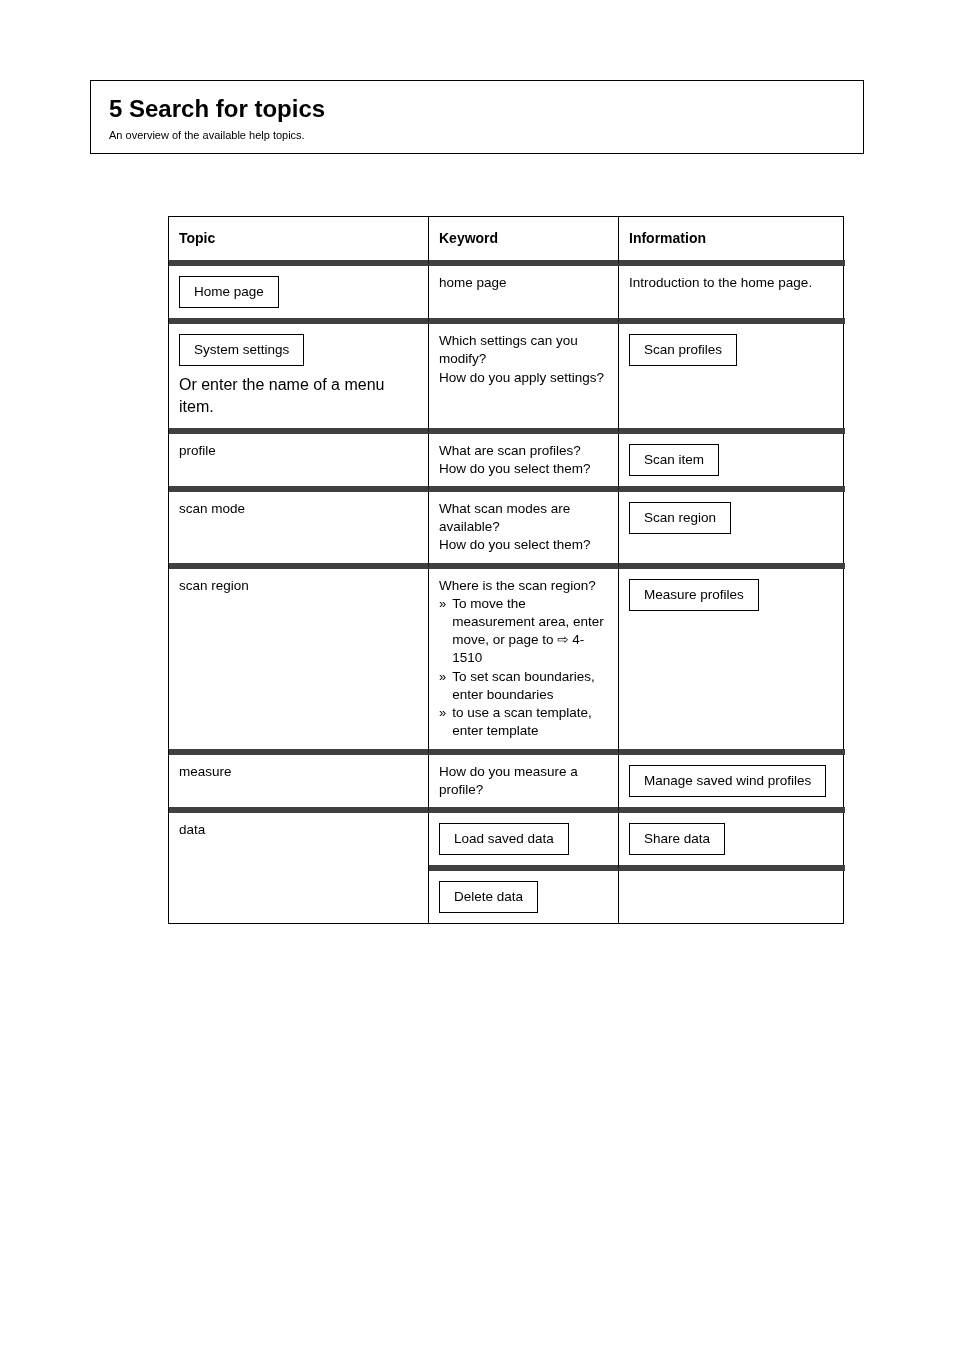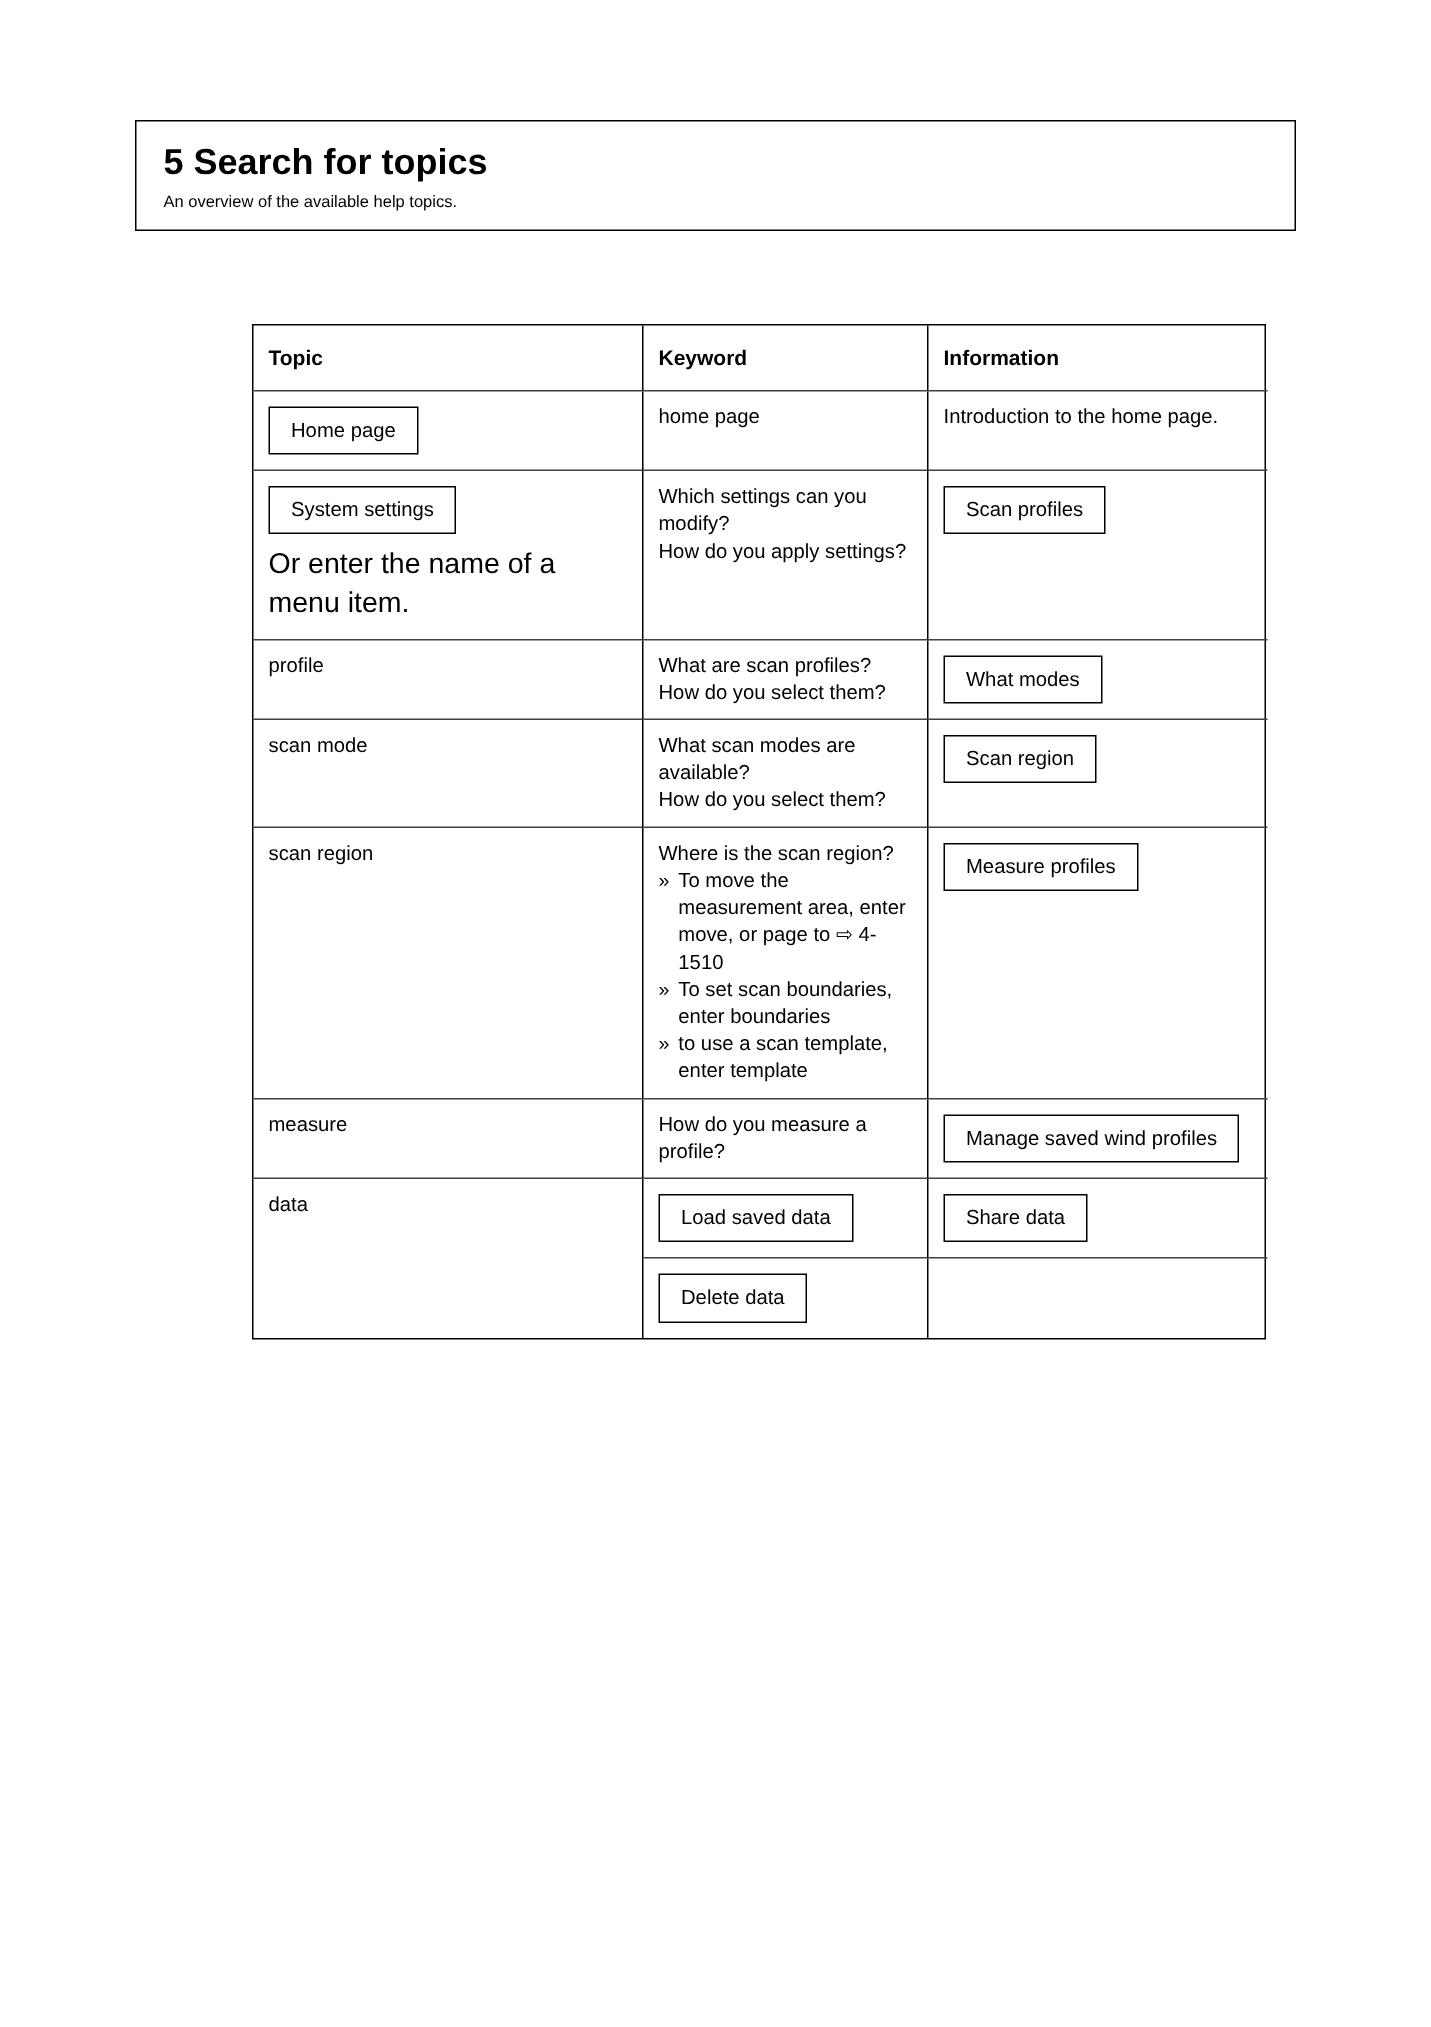--- a/index.html
+++ b/index.html
@@ -38,42 +38,42 @@
   
   .table {
     display: grid;
     grid-template-columns: 260px 190px 226px;
     border: 1px solid #000;
     width: 676px;
     margin: 0 auto 0 78px;
   }
   .cell {
     border-right: 1px solid #000;
-    border-bottom: 1px solid #404040;
+    border-bottom: 6px solid #404040;
     padding: 8px 10px 8px 10px;
     font-size: 13.5px;
     line-height: 1.35;
     position: relative;
   }
   .cell:nth-child(3n) { border-right: none; }
   .no-bottom { border-bottom: none; }
 
   .hdr { font-size: 14px; font-weight: bold; padding: 12px 10px; }
 
   .topic-cell { padding: 10px 10px; }
 
   .topic-btn {
     border: 1px solid #000;
     display: inline-block;
     padding: 6px 14px;
     font-size: 13.5px;
     background: #fff;
   }
   .small-note {
-    font-size: 19px;
+    font-size: 16px;
     margin-top: 8px;
   }
   .bul { display: flex; gap: 6px; align-items: flex-start; }
   .bul .dbl { font-size: 13px; line-height: 1.35; }
   .arrow { font-family: "Arial Unicode MS", Arial, sans-serif; }
 
   
   .footer {
     position: absolute;
     left: 90px;
@@ -120,21 +120,21 @@
     <div class="cell topic-cell">
       <span class="topic-btn">Scan profiles</span>
     </div>
     <div class="cell">profile</div>
     <div class="cell">
       <div>What are scan profiles?</div>
       <div>How do you select them?</div>
     </div>
 
     <div class="cell topic-cell">
-      <span class="topic-btn">What modes</span>
+      <span class="topic-btn">Scan item</span>
     </div>
     <div class="cell">scan mode</div>
     <div class="cell">
       <div>What scan modes are available?</div>
       <div>How do you select them?</div>
     </div>
 
     <div class="cell topic-cell">
       <span class="topic-btn">Scan region</span>
     </div>

